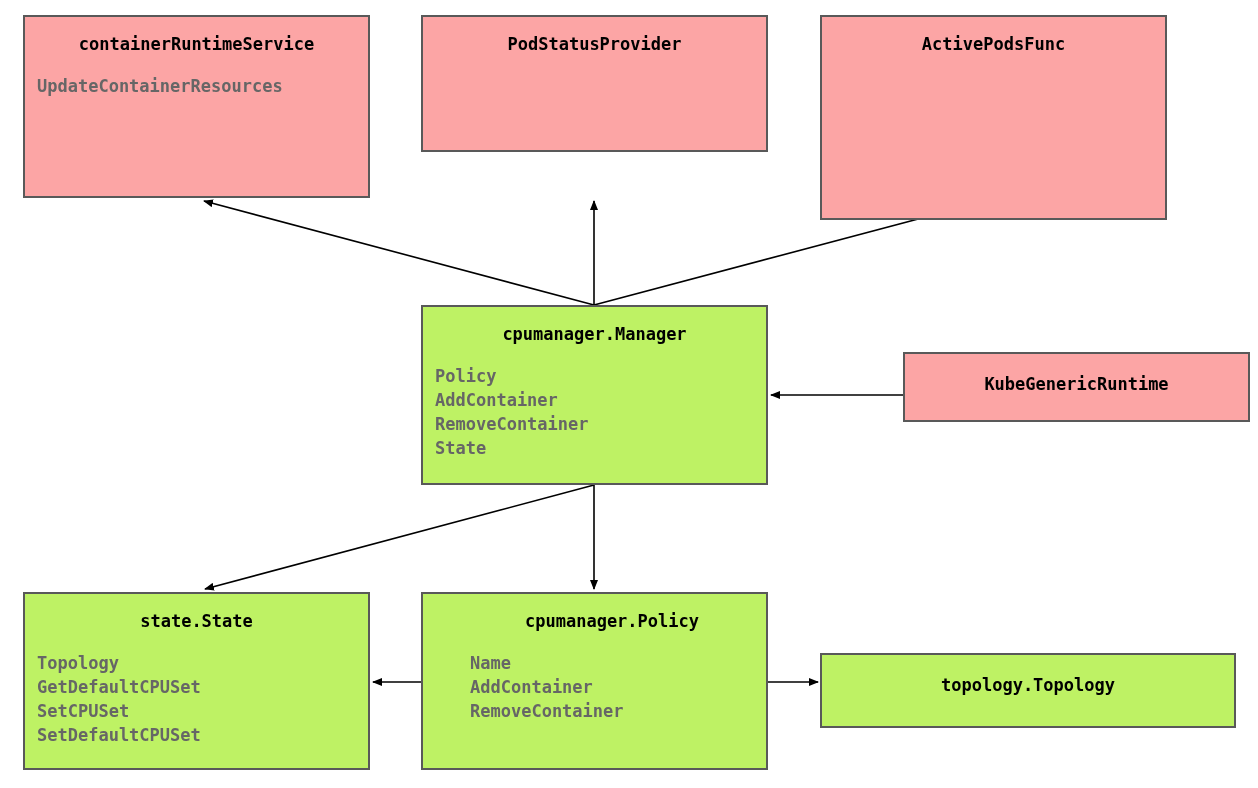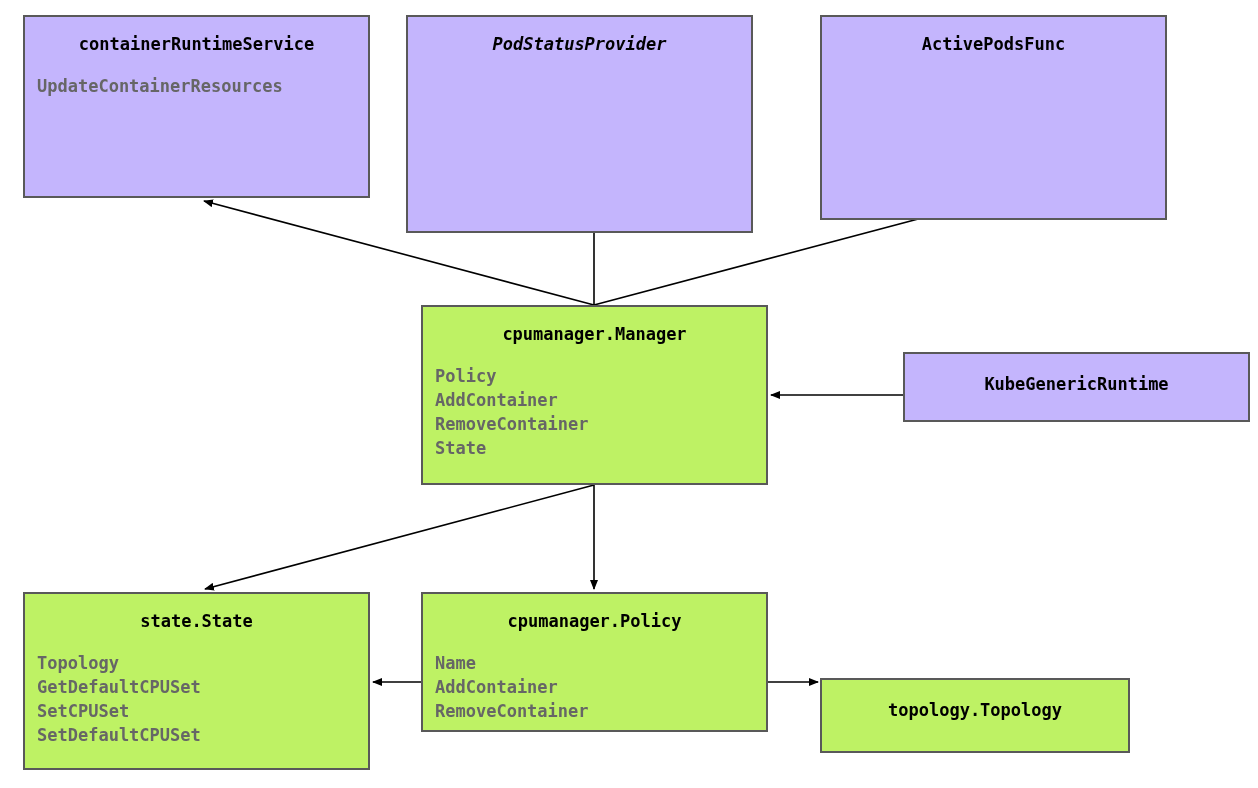--- a/index.html
+++ b/index.html
@@ -24,21 +24,21 @@
     left: 0;
     top: 0;
     width: 1258px;
     height: 788px;
     pointer-events: none;
   }
   .node {
     position: absolute;
     box-sizing: border-box;
     border: 2px solid #595959;
-    background: #c4b5fd;
+    background: #fca5a5;
     overflow: hidden;
   }
   .node.filled {
     background: #bef264;
   }
   .node-title {
     text-align: center;
     font-weight: bold;
     font-size: 17px;
     color: #000000;
@@ -53,27 +53,27 @@
   }
   .member {
     font-size: 17px;
     line-height: 24px;
     color: #666666;
     white-space: nowrap;
     font-weight: bold;
   }
   
   #node-containerruntimeservice { left: 23px;  top: 15px;  width: 347px; height: 183px; }
-  #node-podstatusprovider       { left: 406px; top: 15px;  width: 347px; height: 218px; font-style: italic; }
+  #node-podstatusprovider       { left: 421px; top: 15px;  width: 347px; height: 137px; }
   #node-activepodsfunc          { left: 820px; top: 15px;  width: 347px; height: 205px; }
   #node-cpumanager-manager      { left: 421px; top: 305px; width: 347px; height: 180px; }
   #node-kubegenericruntime      { left: 903px; top: 352px; width: 347px; height: 70px;  }
   #node-state-state             { left: 23px;  top: 592px; width: 347px; height: 178px; }
-  #node-cpumanager-policy       { left: 421px; top: 592px; width: 347px; height: 140px; }
-  #node-topology-topology       { left: 820px; top: 678px; width: 310px; height: 75px;  }
+  #node-cpumanager-policy       { left: 421px; top: 592px; width: 347px; height: 178px; padding-left: 35px; }
+  #node-topology-topology       { left: 820px; top: 653px; width: 416px; height: 75px;  }
 
   #node-kubegenericruntime .node-title,
   #node-topology-topology .node-title { margin-top: 20px; }
 </style>
 </head>
 <body>
 
 <div id="canvas">
 
   <svg id="edges" width="1258" height="788" viewBox="0 0 1258 788">

